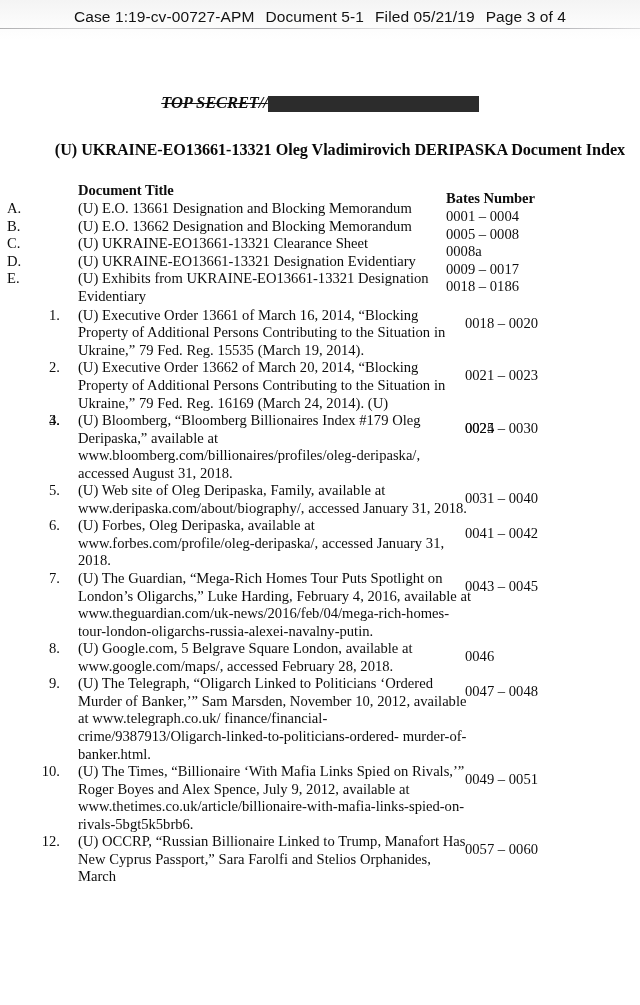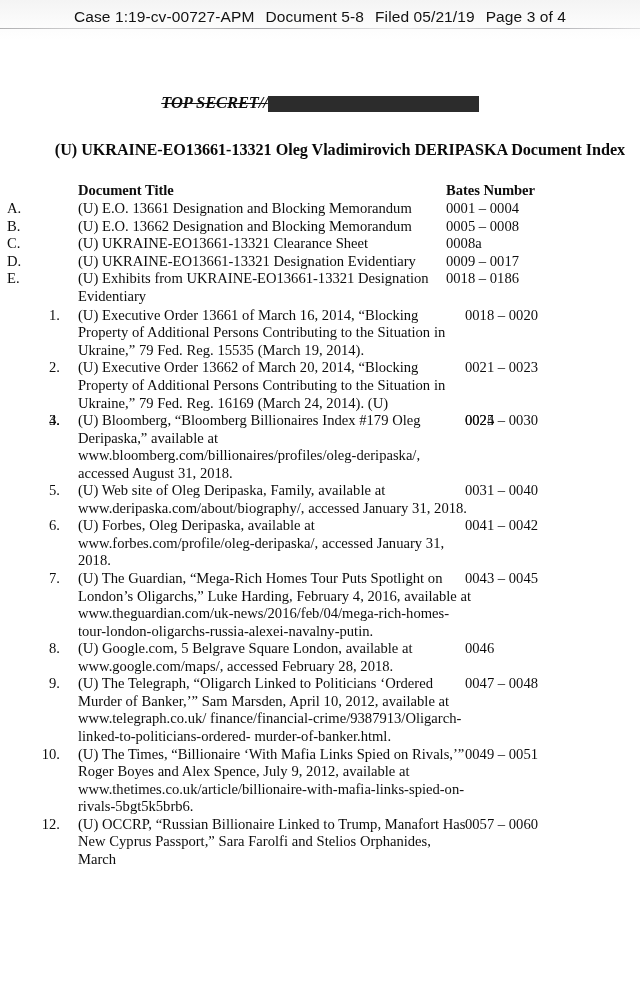--- a/index.html
+++ b/index.html
@@ -135,21 +135,21 @@
     display: block;
     margin-left: 78px;
     margin-right: 122px;
     text-align: left;
     color: #0d0d0d;
     word-spacing: 0.1px;
   }
   .bates-cell {
     position: absolute;
     right: 0;
-    top: 0;
+    top: 8px;
     width: 118px;
     padding-right: 16px;
     box-sizing: border-box;
     text-align: left;
     color: #0d0d0d;
     white-space: nowrap;
   }
   .bates-cell.inset { padding-left: 19px; }
 
   .header-row { margin-bottom: 0.5px; }
@@ -164,21 +164,21 @@
   .strike { text-decoration: line-through; text-decoration-thickness: 1.3px; }
 
   .gap-small { height: 1.5px; }
 </style>
 </head>
 <body>
 
 <div id="page">
 
   <div class="ecf-header">
-    <span class="seg">Case 1:19-cv-00727-APM</span><span class="ecf-gap-a"></span><span class="seg">Document 5-8</span><span class="ecf-gap-a"></span><span class="seg">Filed 05/21/19</span><span class="ecf-gap-a"></span><span class="seg">Page 3 of 4</span>
+    <span class="seg">Case 1:19-cv-00727-APM</span><span class="ecf-gap-a"></span><span class="seg">Document 5-1</span><span class="ecf-gap-a"></span><span class="seg">Filed 05/21/19</span><span class="ecf-gap-a"></span><span class="seg">Page 3 of 4</span>
   </div>
   <div class="ecf-rule"></div>
 
   <div class="classif">
     <span class="classif-inner">
       <span class="classif-text">TOP SECRET//</span><span class="redaction-bar"></span>
     </span>
   </div>
 
   <div class="doc-title">(U) UKRAINE-EO13661-13321 Oleg Vladimirovich DERIPASKA Document Index</div>
@@ -265,21 +265,21 @@
     </div>
 
     <div class="row numbered">
       <span class="marker num">8.</span>
       <span class="title-cell">(U) Google.com, 5 Belgrave Square London, available at www.google.com/maps/, accessed February 28, 2018.</span>
       <span class="bates-cell inset">0046</span>
     </div>
 
     <div class="row numbered">
       <span class="marker num">9.</span>
-      <span class="title-cell">(U) The Telegraph, “Oligarch Linked to Politicians ‘Ordered Murder of Banker,’” Sam Marsden, April 10, 2012, available at www.telegraph.co.uk/ finance/financial-crime/9387913/Oligarch-linked-to-politicians-ordered- murder-of-banker.html.</span>
+      <span class="title-cell">(U) The Telegraph, “Oligarch Linked to Politicians ‘Ordered Murder of Banker,’” Sam Marsden, November 10, 2012, available at www.telegraph.co.uk/ finance/financial-crime/9387913/Oligarch-linked-to-politicians-ordered- murder-of-banker.html.</span>
       <span class="bates-cell inset">0047 – 0048</span>
     </div>
 
     <div class="row numbered">
       <span class="marker num">10.</span>
       <span class="title-cell">(U) The Times, “Billionaire ‘With Mafia Links Spied on Rivals,’” Roger Boyes and Alex Spence, July 9, 2012, available at www.thetimes.co.uk/article/billionaire-with-mafia-links-spied-on-rivals-5bgt5k5brb6.</span>
       <span class="bates-cell inset">0049 – 0051</span>
     </div>
 
 

